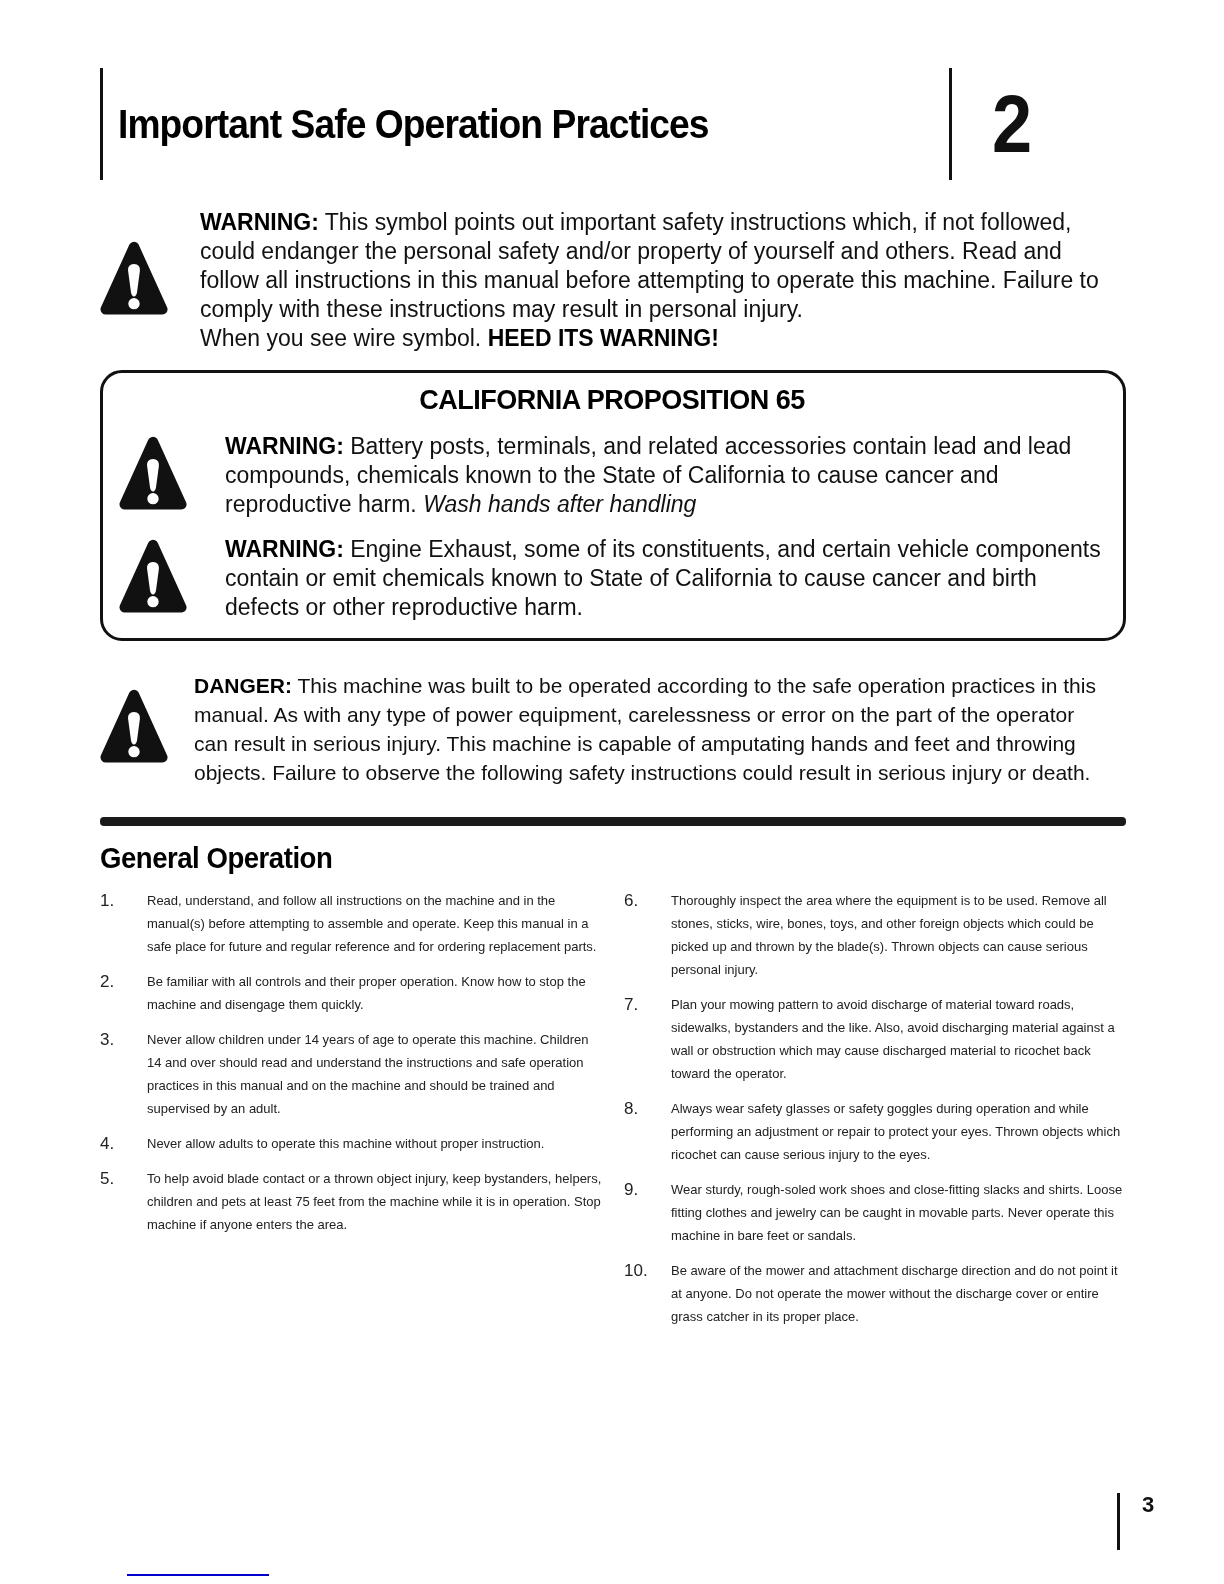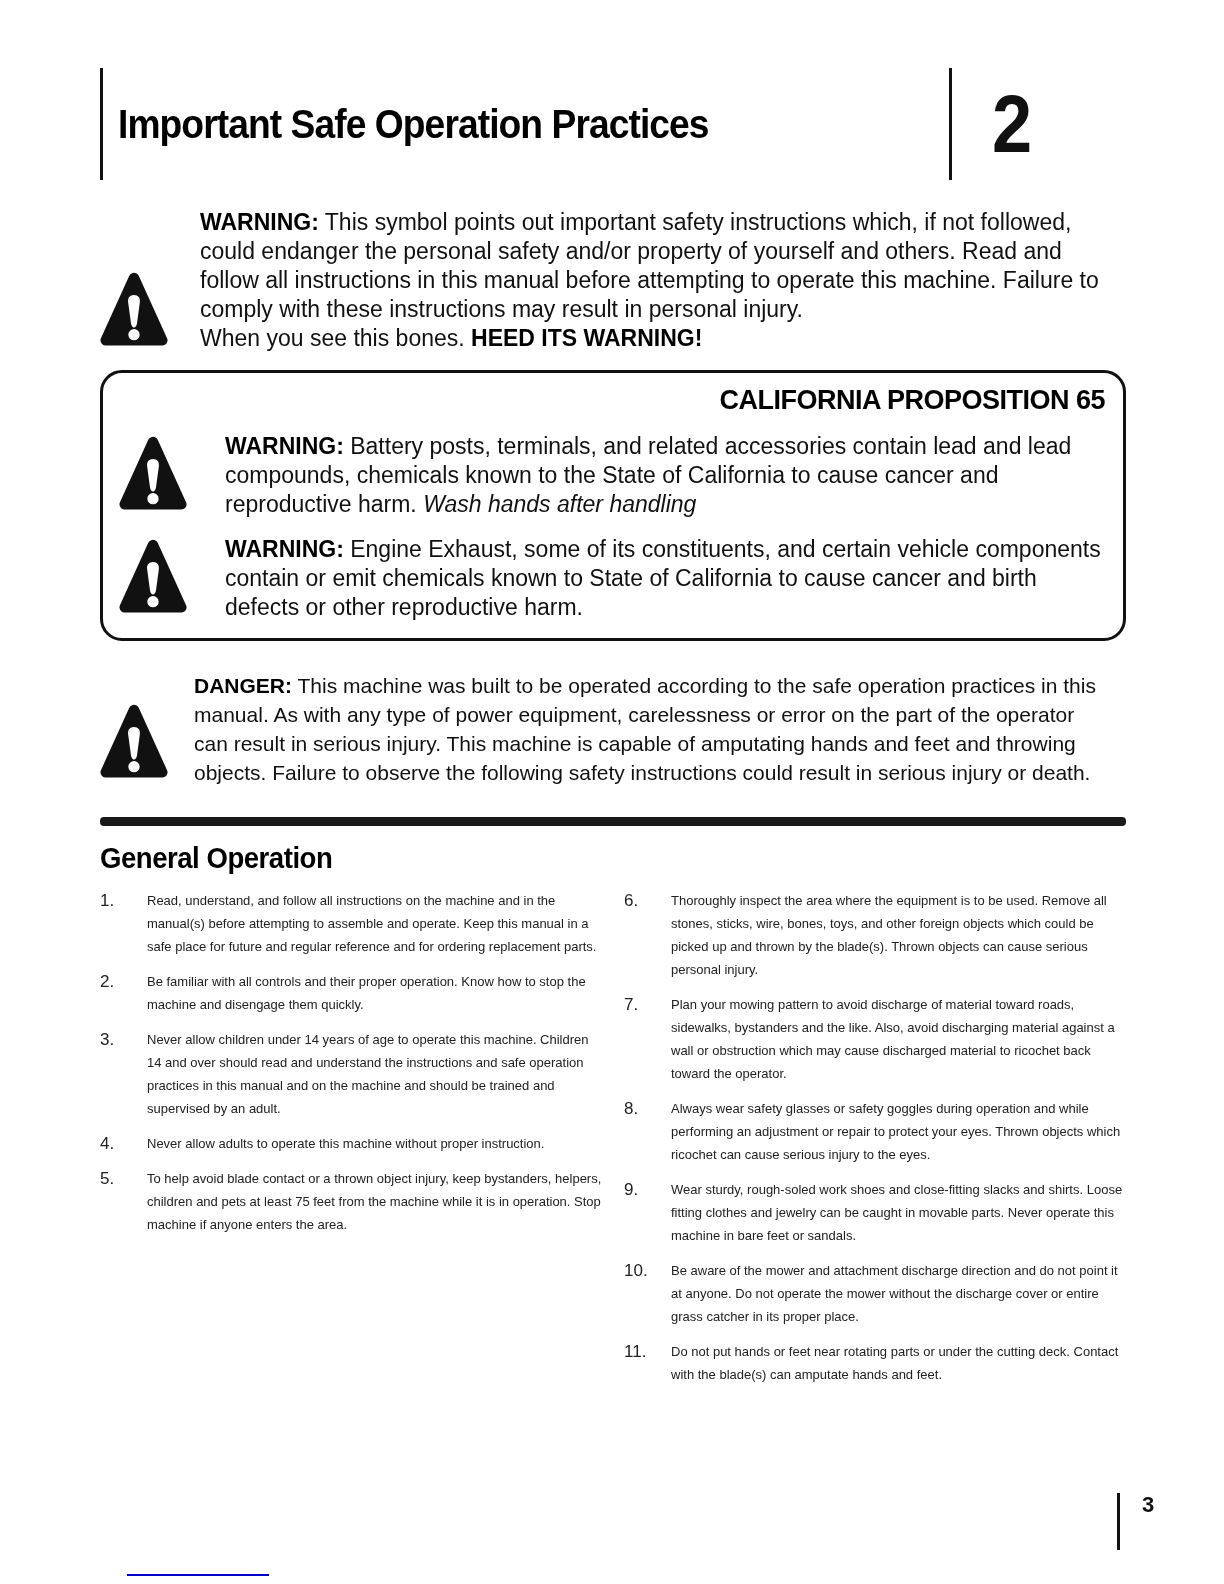--- a/index.html
+++ b/index.html
@@ -54,41 +54,41 @@
     line-height: 1;
     transform: scaleX(0.88);
     transform-origin: left center;
   }
 
   
   .tri-icon { flex: 0 0 auto; }
   .tri-icon svg { display: block; }
 
   
-  .warn-row { display: flex; align-items: flex-end; }
+  .warn-row { display: flex; align-items: center; }
   .intro-warning { margin-top: 28px; }
   .intro-warning .warn-text {
     margin-left: 32px;
     font-size: 23px;
     line-height: 29px;
     color: #111;
     width: 905px;
   }
   .warn-text b { color: #000; }
 
   
   .prop65-box {
     margin-top: 17px;
     width: 1026px;
     border: 3px solid #111;
     border-radius: 22px;
     padding: 12px 18px 16px 16px;
   }
   .prop65-title {
-    text-align: right;
+    text-align: center;
     font-size: 27px;
     font-weight: bold;
     color: #000;
     letter-spacing: -0.5px;
   }
   .prop65-box .warn-row { margin-top: 16px; }
   .prop65-box .warn-text {
     margin-left: 38px;
     font-size: 23px;
     line-height: 29px;
@@ -197,21 +197,21 @@
         <svg width="68" height="82" viewBox="0 0 72 86">
           <path d="M36 7 L66 73 L6 73 Z" fill="#111" stroke="#111" stroke-width="11" stroke-linejoin="round"></path>
           <path d="M36 25 c4.5 0 6.8 3.2 6.2 7.6 l-3 22.4 c-0.4 2.8 -1.6 4.4 -3.2 4.4 s-2.8 -1.6 -3.2 -4.4 l-3 -22.4 c-0.6 -4.4 1.7 -7.6 6.2 -7.6 Z" fill="#fff"></path>
           <circle cx="36" cy="67" r="6" fill="#fff"></circle>
         </svg>
       </span>
       <div class="warn-text">
         <b>WARNING:</b>
         <span>This symbol points out important safety instructions which, if not followed, could endanger the personal safety and/or property of yourself and others. Read and follow all instructions in this manual before attempting to operate this machine. Failure to comply with these instructions may result in personal injury.</span>
         <div class="line2">
-          <span>When you see this bones.</span>
+          <span>When you see wire symbol.</span>
           <b>HEED ITS WARNING!</b>
         </div>
       </div>
     </section>
 
     <section class="prop65-box">
       <h2 class="prop65-title">CALIFORNIA PROPOSITION 65</h2>
 
       <div class="warn-row">
         <span class="tri-icon">
@@ -299,24 +299,20 @@
               <span class="txt">Always wear safety glasses or safety goggles during operation and while performing an adjustment or repair to protect your eyes. Thrown objects which ricochet can cause serious injury to the eyes.</span>
             </div>
             <div class="list-item">
               <span class="num">9.</span>
               <span class="txt">Wear sturdy, rough-soled work shoes and close-fitting slacks and shirts. Loose fitting clothes and jewelry can be caught in movable parts. Never operate this machine in bare feet or sandals.</span>
             </div>
             <div class="list-item">
               <span class="num">10.</span>
               <span class="txt">Be aware of the mower and attachment discharge direction and do not point it at anyone. Do not operate the mower without the discharge cover or entire grass catcher in its proper place.</span>
             </div>
-            <div class="list-item">
-              <span class="num">11.</span>
-              <span class="txt">Do not put hands or feet near rotating parts or under the cutting deck. Contact with the blade(s) can amputate hands and feet.</span>
-            </div>
           </div>
       </div>
     </section>
 
   </div>
 
   <span class="footer-bar"></span>
   <span class="footer-page-num">3</span>
   <div class="blue-line"></div>
 </div>

